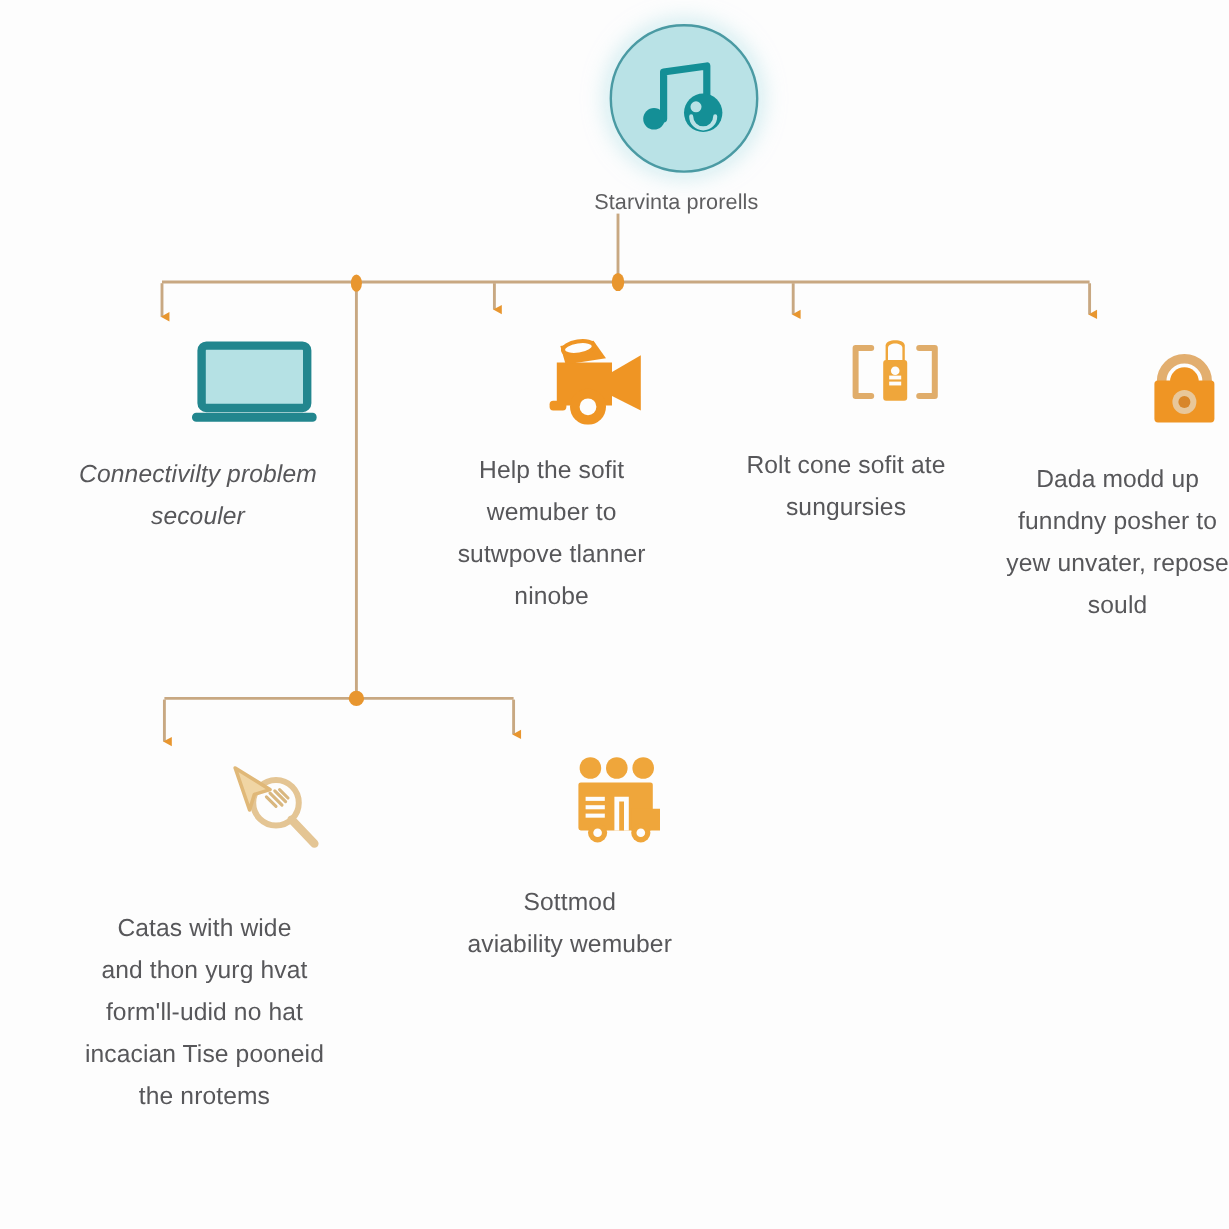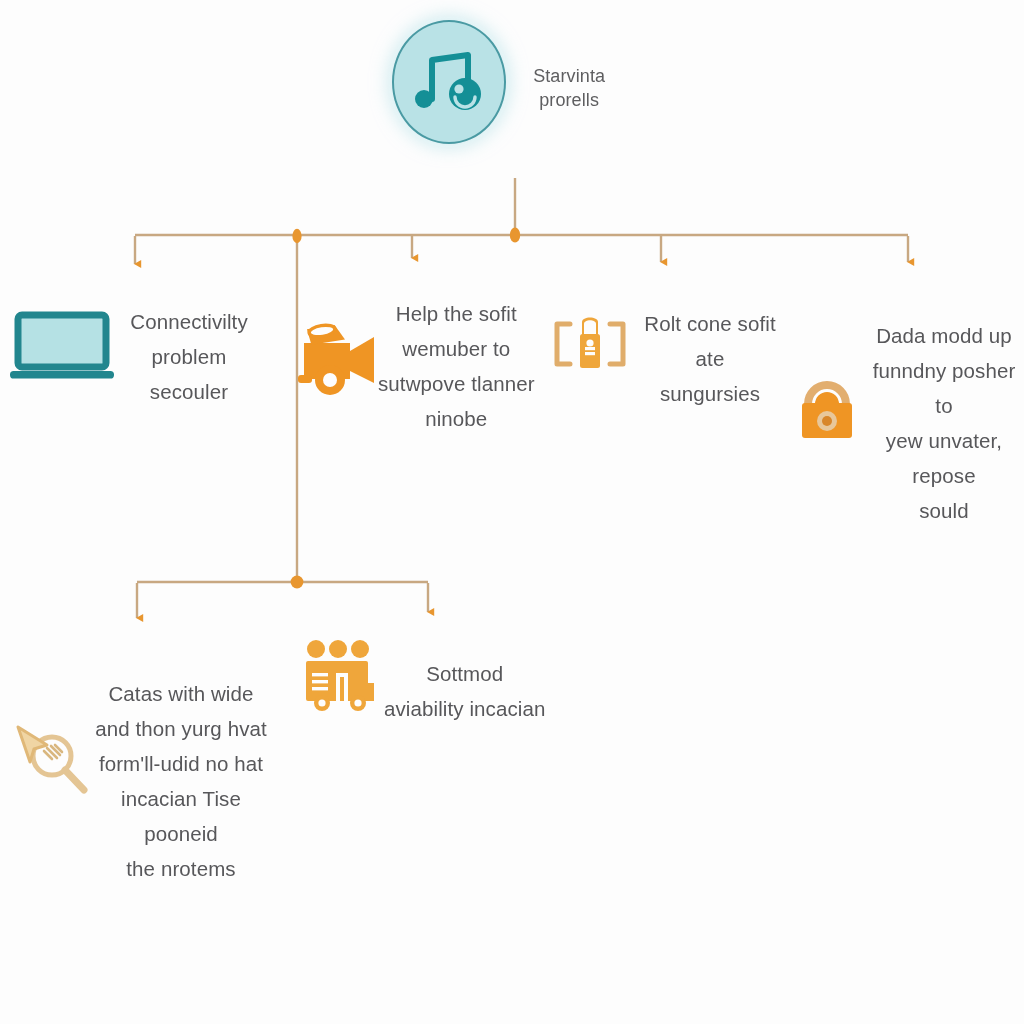--- a/index.html
+++ b/index.html
@@ -21,21 +21,22 @@
     position: absolute;
     left: 0;
     top: 0;
     width: 1024px;
     height: 1024px;
     pointer-events: none;
   }
   .node {
     position: absolute;
     display: flex;
-    align-items: center;
+    flex-direction: column;
+    align-items: flex-end;
   }
   .node-icon {
     display: block;
     line-height: 0;
   }
   .node-label {
     margin-top: 14px;
     text-align: center;
     color: #57575a;
     font-size: 20.5px;
@@ -60,21 +61,21 @@
     height: 120px;
     border-radius: 50%;
     background: #b9e2e6;
     border: 2.5px solid #4a9aa3;
     display: flex;
     align-items: center;
     justify-content: center;
     box-shadow: 0 0 16px 6px rgba(186, 228, 233, 0.55);
   }
   
-  #node-connectivity { left: 10px;  top: 282px; width: 254px; }
+  #node-connectivity { left: 10px;  top: 282px; width: 254px; font-style: italic; }
   #node-projector    { left: 292px; top: 276px; width: 246px; }
   #node-scanlock     { left: 548px; top: 280px; width: 240px; }
   #node-padlock      { left: 790px; top: 292px; width: 234px; }
   
   #node-search       { left: 8px;   top: 632px; width: 262px; }
   #node-truck        { left: 300px; top: 630px; width: 260px; }
 
   #node-connectivity .node-label { margin-top: 22px; }
   #node-scanlock .node-label     { margin-top: 26px; }
   #node-padlock .node-label      { margin-top: 26px; }
@@ -232,16 +233,16 @@
         <path d="M36,34 L48,34 L48,62 L36,62 Z" fill="#fdfdfd"></path>
         <path d="M40,38 L44,38 L44,62 L40,62 Z" fill="#efa63b"></path>
         <path d="M50,44 L74,44 L74,62 L50,62 Z" fill="#efa63b"></path>
         <circle cx="22" cy="64" r="8" fill="#efa63b"></circle>
         <circle cx="22" cy="64" r="3.6" fill="#fdfdfd"></circle>
         <circle cx="58" cy="64" r="8" fill="#efa63b"></circle>
         <circle cx="58" cy="64" r="3.6" fill="#fdfdfd"></circle>
       </svg>
     </div>
     <div class="node-label">Sottmod
-aviability incacian</div>
+aviability wemuber</div>
   </div>
 
 </div>
 
 </body></html>

